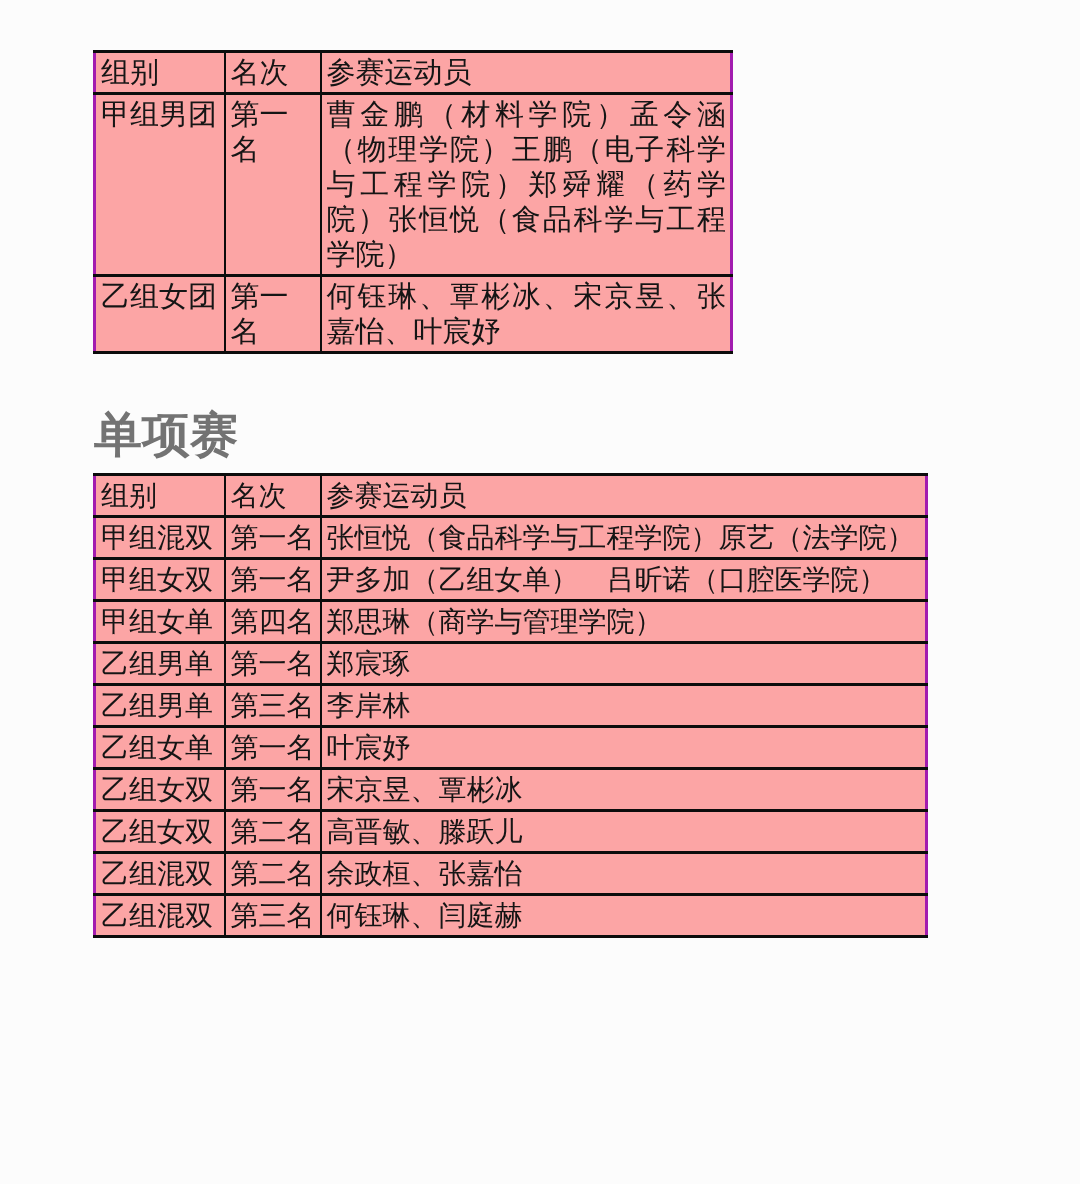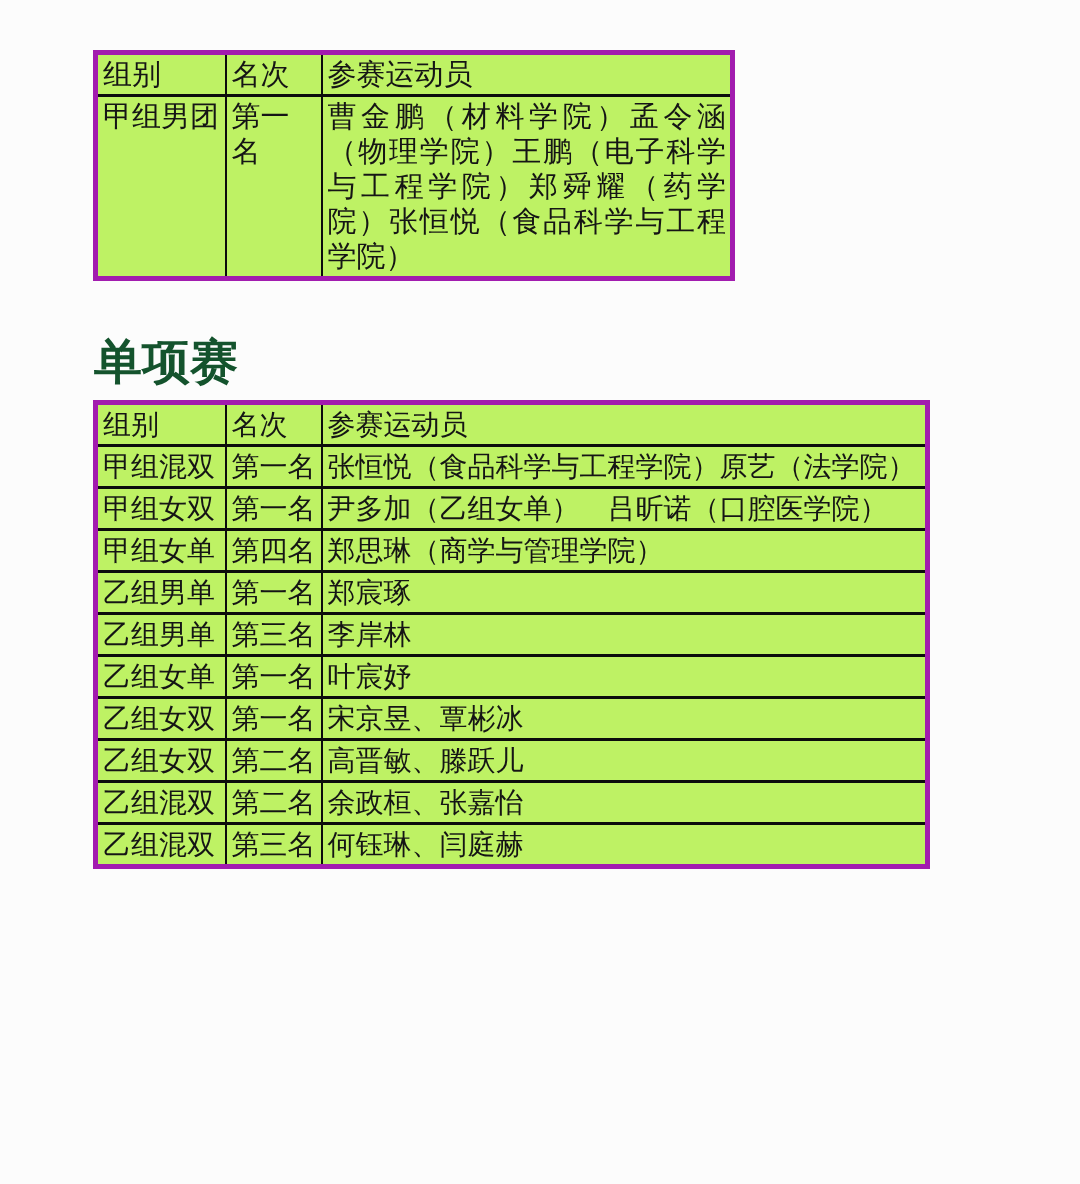--- a/index.html
+++ b/index.html
@@ -11,22 +11,22 @@
     color: #151515;
     font-family: "Liberation Sans", "DejaVu Sans", sans-serif;
     overflow: hidden;
   }
   .doc {
     padding: 50px 0 0 93px;
   }
   table {
     border-collapse: collapse;
     table-layout: fixed;
-    background: #bef264;
-    border: 5px solid #a21caf;
+    background: #fca5a5;
+    border: 3px solid #a21caf;
   }
   th, td {
     border: solid #0c0c0c;
     border-width: 3px 2px;
     padding: 2px 4px 2px 5px;
     font-weight: 400;
     text-align: left;
     vertical-align: top;
     line-height: 35px;
     word-break: break-all;
@@ -39,21 +39,21 @@
 
   .individual-table { width: 832px; font-size: 28px; }
   .individual-table .col-group    { width: 130px; }
   .individual-table .col-rank     { width: 96px; }
   .individual-table .col-athletes { width: 606px; }
 
   .section-heading {
     font-size: 48px;
     font-weight: 700;
     line-height: 1.2;
-    color: #14532d;
+    color: #737373;
     margin: 52px 4px 9px 1px;
   }
 </style>
 </head>
 <body>
 
 <div class="doc">
 
   <table class="team-table">
     <colgroup>
@@ -71,20 +71,25 @@
     <tbody>
 
         <tr>
           <td class="cell-group">甲组男团</td>
           <td class="cell-rank">第一名</td>
           <td class="cell-athletes">曹金鹏（材料学院）孟令涵（物理学院）王鹏（电子科学与工程学院）郑舜耀（药学院）张恒悦（食品科学与工程学院）</td>
         </tr>
 
 
 
+        <tr>
+          <td class="cell-group">乙组女团</td>
+          <td class="cell-rank">第一名</td>
+          <td class="cell-athletes">何钰琳、覃彬冰、宋京昱、张嘉怡、叶宸妤</td>
+        </tr>
       </tbody>
   </table>
 
   <h2 class="section-heading">单项赛</h2>
 
   <table class="individual-table">
     <colgroup>
       <col class="col-group">
       <col class="col-rank">
       <col class="col-athletes">

